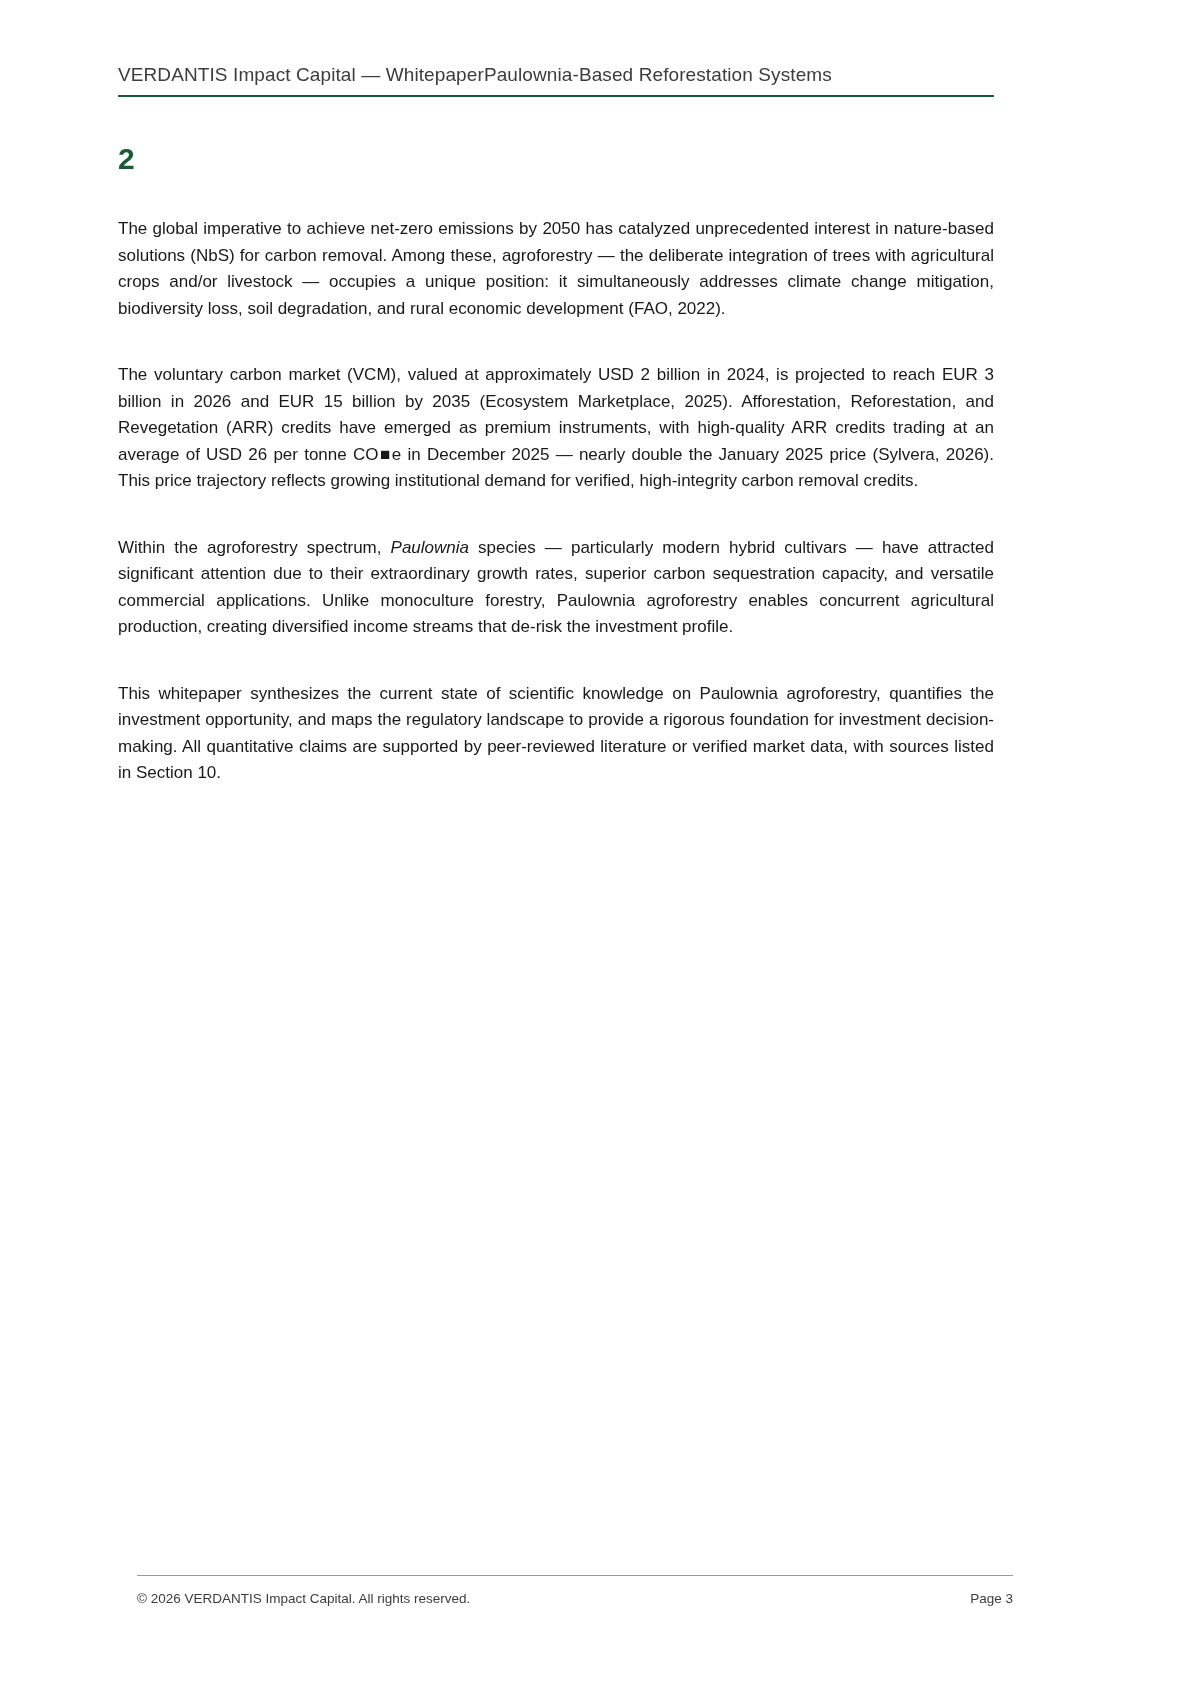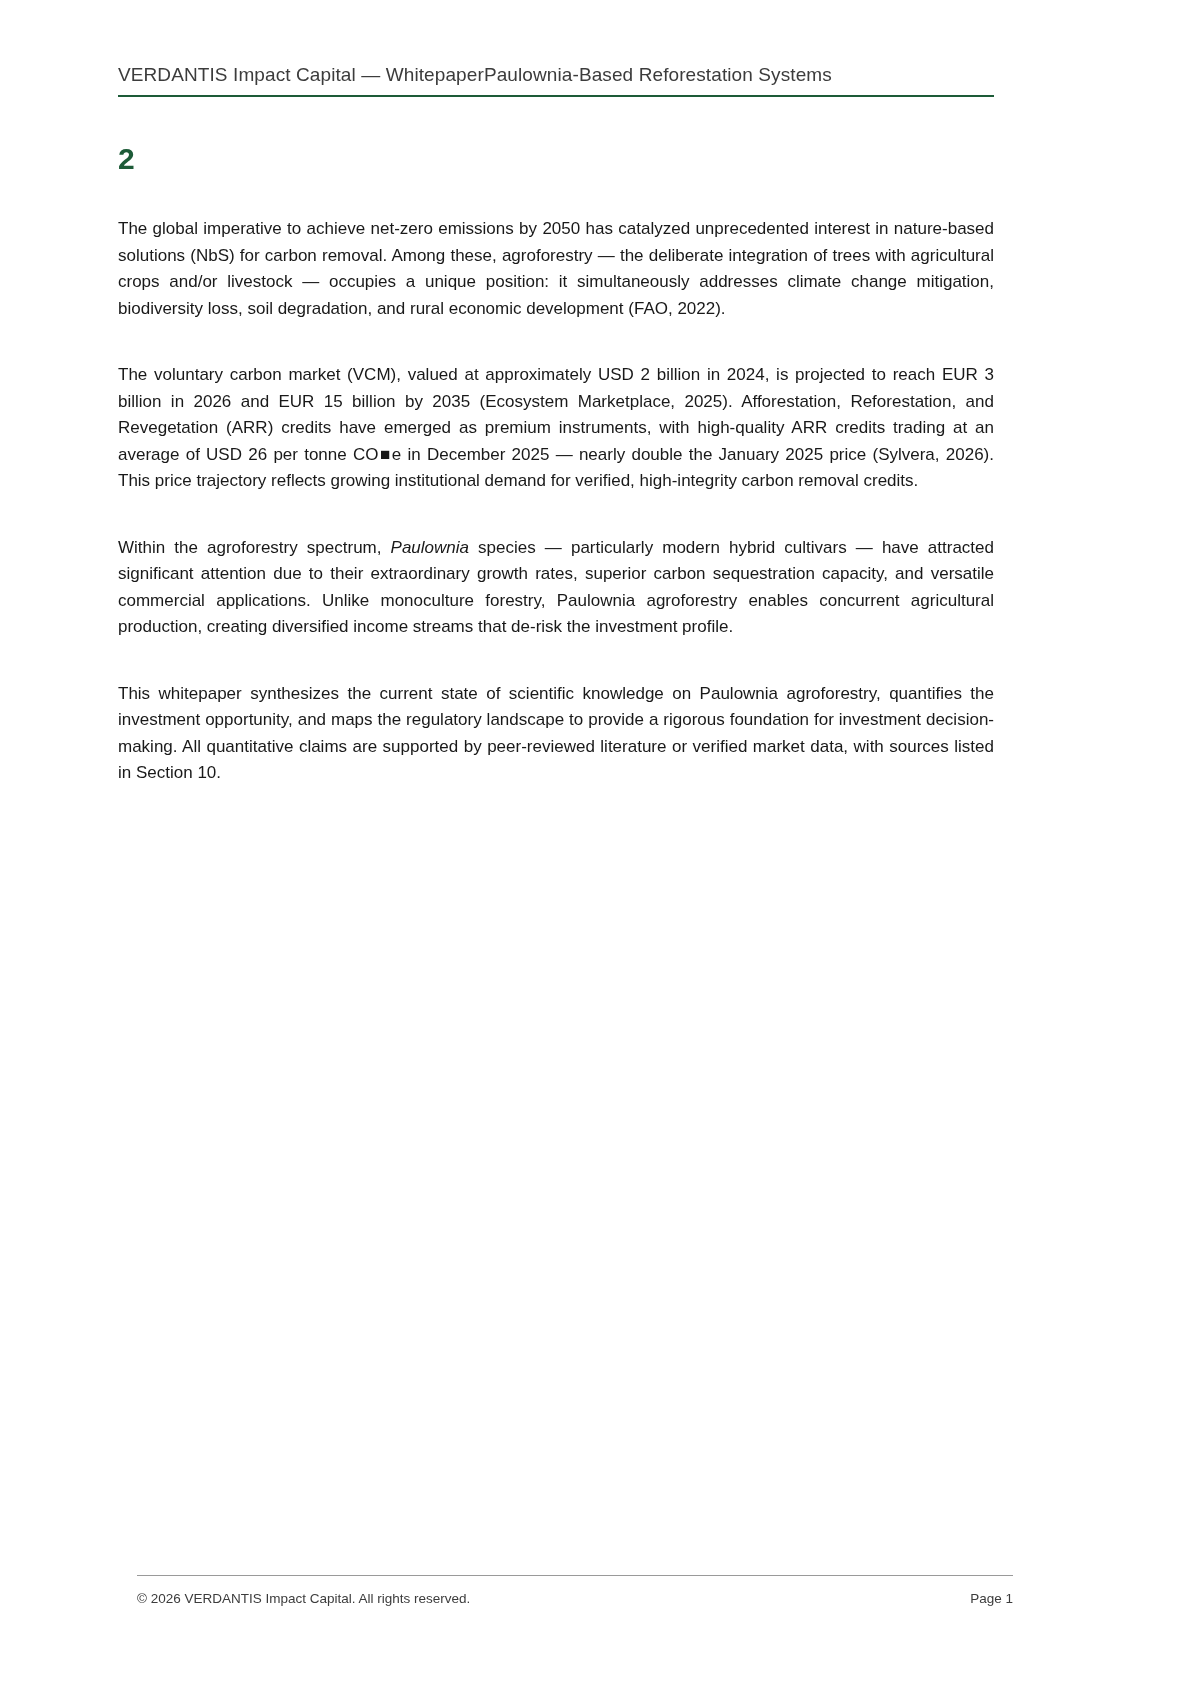--- a/index.html
+++ b/index.html
@@ -111,17 +111,17 @@
 
     <p class="para"><span>Within the agroforestry spectrum, </span><em class="italic">Paulownia</em><span> species — particularly modern hybrid cultivars — have attracted significant attention due to their extraordinary growth rates, superior carbon sequestration capacity, and versatile commercial applications. Unlike monoculture forestry, Paulownia agroforestry enables concurrent agricultural production, creating diversified income streams that de-risk the investment profile.</span></p>
 
     <p class="para">This whitepaper synthesizes the current state of scientific knowledge on Paulownia agroforestry, quantifies the investment opportunity, and maps the regulatory landscape to provide a rigorous foundation for investment decision-making. All quantitative claims are supported by peer-reviewed literature or verified market data, with sources listed in Section 10.</p>
   </main>
 
   <footer class="doc-footer">
     <div class="footer-rule"></div>
     <div class="frow">
       <span>© 2026 VERDANTIS Impact Capital. All rights reserved.</span>
-      <span>Page 1</span>
+      <span>Page 3</span>
     </div>
   </footer>
 
 </div>
 
 </body></html>

